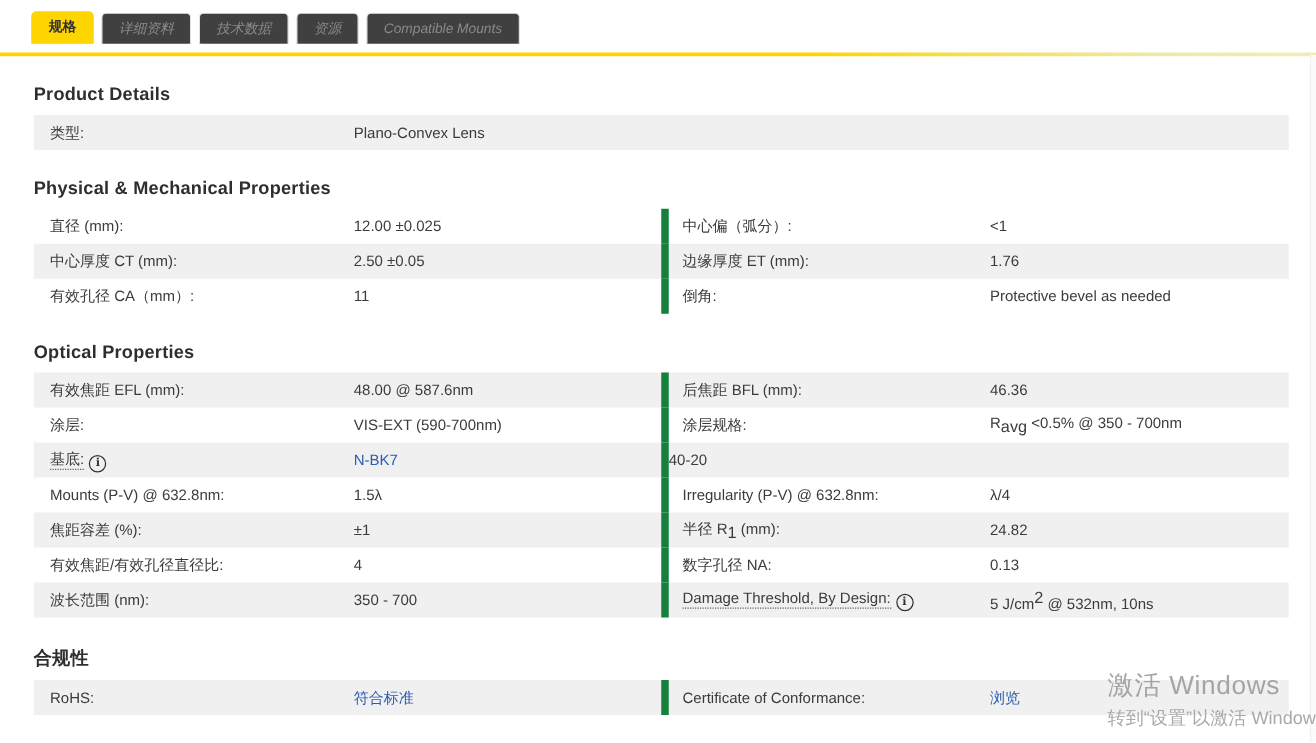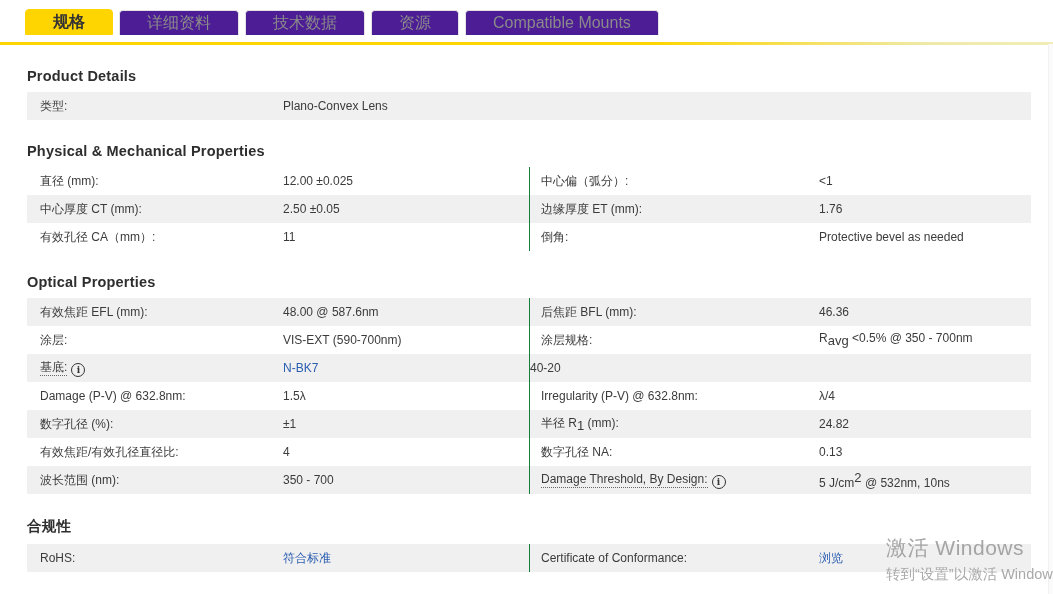--- a/index.html
+++ b/index.html
@@ -5,43 +5,43 @@
   html,body{margin:0;padding:0;background:#fff;}
   body{
     width:1053px;height:594px;overflow:hidden;position:relative;
     font-family:"Liberation Sans","DejaVu Sans",sans-serif;
     color:#3b3b3b;-webkit-font-smoothing:antialiased;
   }
   
   .tabs-wrap{padding-top:9px;}
   .tabbar{display:flex;gap:6px;margin-left:25px;align-items:flex-end;}
   .tab{
-    font-size:16px;line-height:14px;padding:5px 27px;
+    font-size:11px;line-height:14px;padding:5px 13px;
     border-radius:4px 4px 0 0;white-space:nowrap;cursor:pointer;
     box-sizing:border-box;
   }
   .tab.active{background:#fed500;border:1px solid #fed500;color:#333;font-weight:700;}
-  .tab.inactive{background:#4c1d95;border:1px solid #e2e2e2;border-bottom:none;color:#8a8a8a;}
+  .tab.inactive{background:#404040;border:1px solid #e2e2e2;border-bottom:none;color:#8a8a8a;font-style:italic;}
   .accent-line{
     height:3px;margin-top:7px;
     background:linear-gradient(90deg,#fed500 0%,#fed500 62%,#efe9a8 88%,#f2edb6 100%);
   }
   
   .content{padding:0 22px 0 27px;}
   .section-title{
     font-size:14.5px;font-weight:700;color:#2e2e2e;
     margin:23px 0 8px 0;letter-spacing:.2px;
   }
   .section-title.first{}
   .spec-table{width:1004px;}
   .row{display:flex;min-height:28px;font-size:12px;}
   .row.shaded{background:#f0f0f0;}
   .half{display:flex;width:502px;align-items:center;min-height:28px;box-sizing:border-box;}
   .half.full{width:100%;}
-  .half.right{border-left:1px solid #15803d;gap:32px;}
+  .half.right{border-left:6px solid #15803d;}
   .lbl{flex-shrink:0;color:#3b3b3b;}
   .half.left .lbl,.half.full .lbl{width:243px;padding-left:13px;}
   .half.right .lbl{width:246px;padding-left:11px;}
   .lbl .lbl-text{display:inline;margin-top:20px;}
   .lbl.info-label .lbl-text{border-bottom:1px dotted #666;padding-bottom:1px;}
   .info-icon{
     display:inline-flex;align-items:center;justify-content:center;
     width:12px;height:12px;border:1.4px solid #333;border-radius:50%;
     font-size:9px;font-weight:700;color:#333;margin-left:4px;
     vertical-align:-2px;cursor:pointer;font-family:"DejaVu Serif",serif;
@@ -139,31 +139,31 @@
         <div class="half left">
           <span class="lbl info-label"><span class="lbl-text">基底:</span><span class="info-icon">i</span></span>
           <span class="val link">N-BK7</span>
         </div>
         <div class="half right">
           <span class="val">40-20</span>
         </div>
       </div>
       <div class="row">
         <div class="half left">
-          <span class="lbl"><span class="lbl-text">Damage (P-V) @ 632.8nm:</span></span>
+          <span class="lbl"><span class="lbl-text">Mounts (P-V) @ 632.8nm:</span></span>
           <span class="val">1.5λ</span>
         </div>
         <div class="half right">
           <span class="lbl"><span class="lbl-text">Irregularity (P-V) @ 632.8nm:</span></span>
           <span class="val">λ/4</span>
         </div>
       </div>
       <div class="row shaded">
         <div class="half left">
-          <span class="lbl"><span class="lbl-text">数字孔径 (%):</span></span>
+          <span class="lbl"><span class="lbl-text">焦距容差 (%):</span></span>
           <span class="val">±1</span>
         </div>
         <div class="half right">
           <span class="lbl"><span class="lbl-text">半径 R<sub>1</sub> (mm):</span></span>
           <span class="val">24.82</span>
         </div>
       </div>
       <div class="row">
         <div class="half left">
           <span class="lbl"><span class="lbl-text">有效焦距/有效孔径直径比:</span></span>

